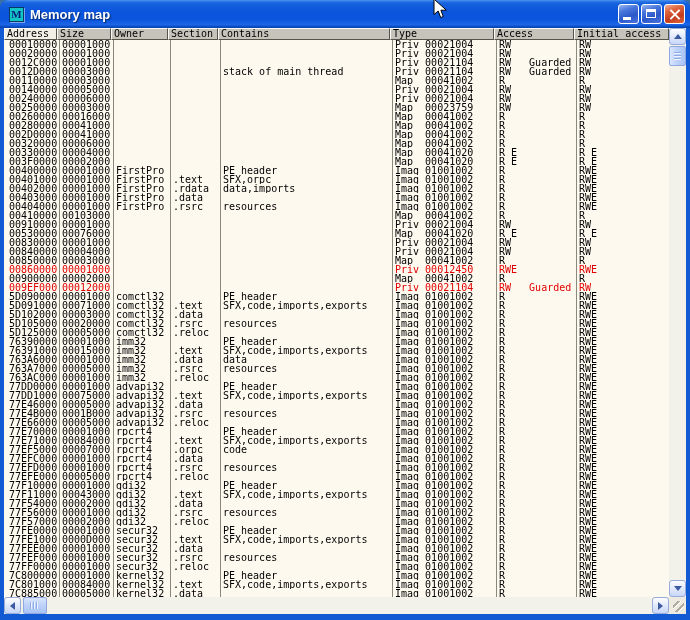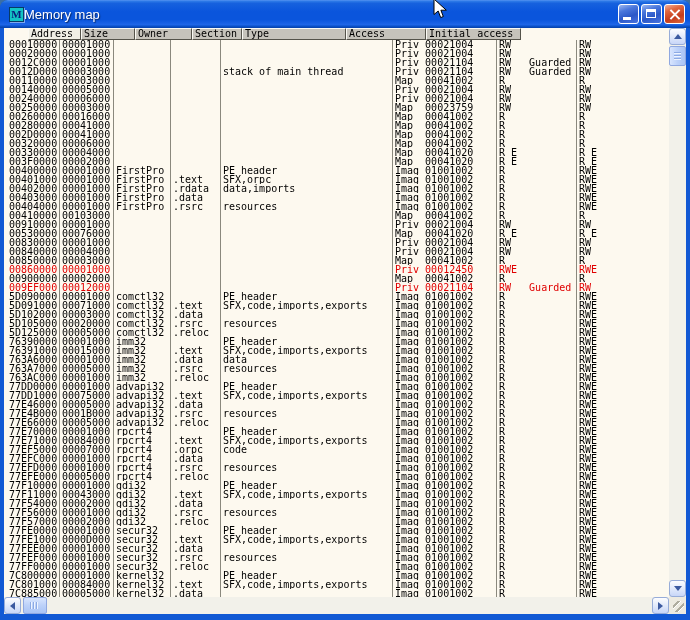--- a/index.html
+++ b/index.html
@@ -19,21 +19,21 @@
     display:flex;align-items:center;
   }
   .app-icon{
     width:15px;height:15px;margin-left:9px;
     background:#12C4C4;border:1px solid #073B66;
     box-shadow:1px 1px 0 rgba(255,255,255,.45);
     color:#0A1A7A;font-size:11px;line-height:13px;font-weight:bold;text-align:center;
     font-family:"Liberation Serif",serif;
   }
   .title{
-    color:#FFFFFF;font-weight:normal;font-size:13px;
+    margin-left:6px;color:#FFFFFF;font-weight:bold;font-size:13px;
     font-family:"Liberation Sans",sans-serif;
     text-shadow:1px 1px 1px #0A2A6A;
     text-align:right;
   }
   .controls{position:absolute;right:5px;top:4px;display:flex;gap:2px;}
   .btn{width:21px;height:20px;border:1px solid #FFFFFF;border-radius:3px;position:relative;}
   .btn.min,.btn.max{background:linear-gradient(160deg,#9DB8F0 0%,#4A77DC 30%,#2B58C8 62%,#4A74DF 100%);}
   .btn.close{background:linear-gradient(160deg,#F2B09A 0%,#E06840 28%,#C43C1C 65%,#E0683C 100%);}
   .glyph-min{position:absolute;left:4px;bottom:3px;width:8px;height:3px;background:#FFFFFF;}
   .glyph-max{position:absolute;left:4px;top:4px;width:10px;height:9px;border:1px solid #FFFFFF;border-top:3px solid #FFFFFF;}
@@ -42,21 +42,21 @@
     content:"";position:absolute;left:5px;top:-1px;width:2px;height:13px;background:#FFFFFF;
   }
   .glyph-close::before{transform:rotate(45deg);}
   .glyph-close::after{transform:rotate(-45deg);}
   
   .client{
     position:absolute;left:4px;top:28px;width:682px;height:586px;
     background:var(--table-bg,#FDF9EF);
   }
   
-  .thead{position:absolute;left:0;top:0;width:665px;height:12px;display:flex;padding-left:24px;}
+  .thead{position:absolute;left:0;top:0;width:665px;height:12px;display:flex;}
   .hcell{
     height:12px;flex:none;padding-left:2px;
     background:var(--hdr,#C6C3BB);
     border-top:1px solid #FBFAF4;border-left:1px solid #FBFAF4;
     border-right:1px solid #55534A;border-bottom:1px solid #55534A;
     font-size:10px;line-height:10px;color:#000;white-space:pre;overflow:hidden;
   }
   .hcell.sorted{background:var(--hdr-sorted,#F2F0E6);}
   
   .tbody{position:absolute;left:3px;top:12px;width:665px;height:557px;overflow:hidden;}
@@ -134,20 +134,21 @@
       </div>
     </div>
   </div>
 
   <div class="client">
     <div class="thead">
         <div class="hcell c0 sorted">Address</div>
         <div class="hcell c1">Size</div>
         <div class="hcell c2">Owner</div>
         <div class="hcell c3">Section</div>
+        <div class="hcell c4">Contains</div>
         <div class="hcell c5">Type</div>
         <div class="hcell c6">Access</div>
         <div class="hcell c7">Initial access</div>
       </div>
     <div class="tbody">
         <div class="trow">
           <div class="cell c0">00010000</div>
           <div class="cell c1">00001000</div>
           <div class="cell c2"></div>
           <div class="cell c3"></div>

